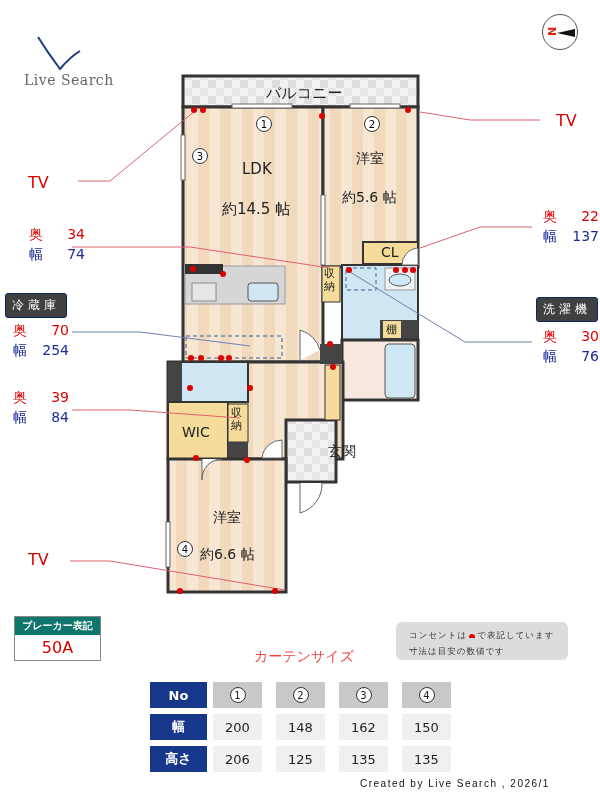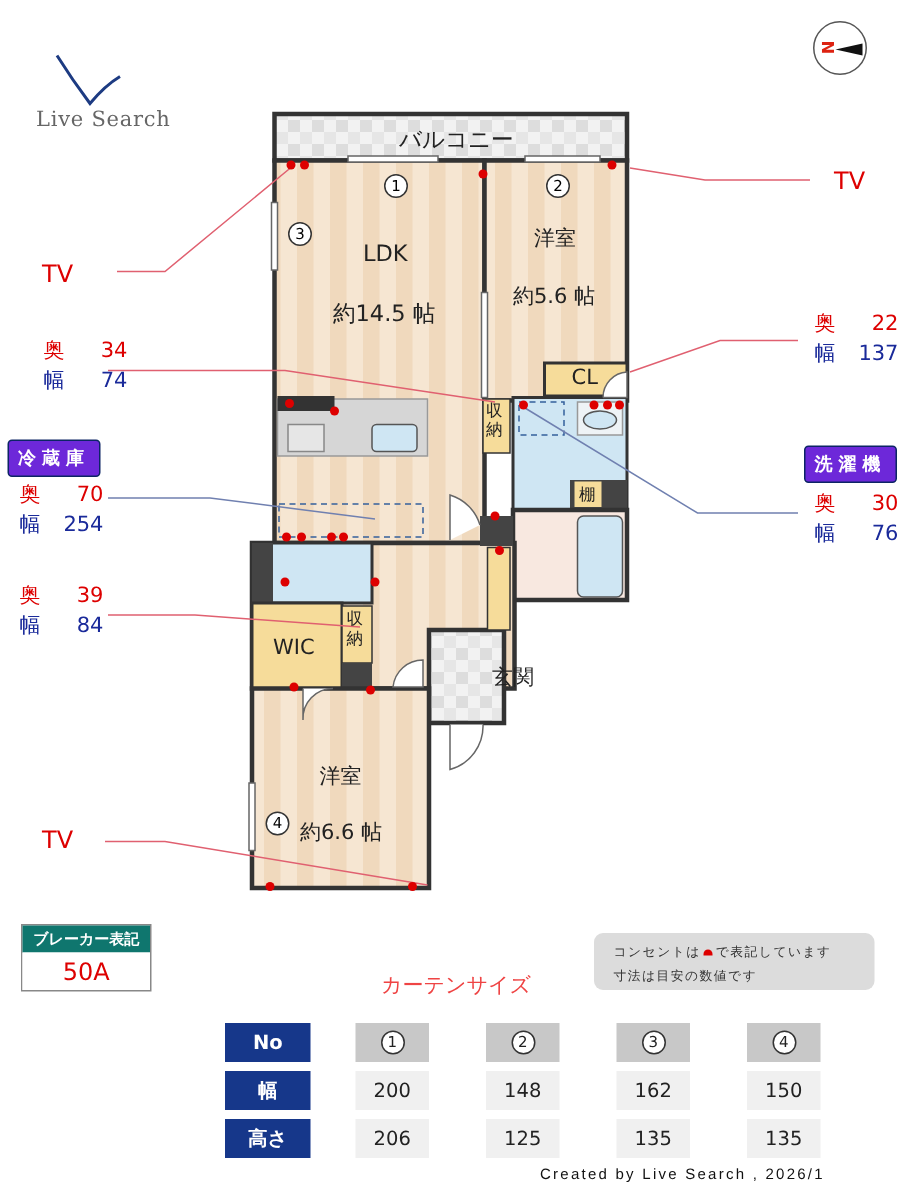--- a/index.html
+++ b/index.html
@@ -9,31 +9,31 @@
   .logo-text { left: 24px; top: 72px; font-family: "DejaVu Serif", serif; font-size: 14px; color: #666; letter-spacing: 0.5px; }
   .compass { left: 542px; top: 14px; width: 36px; height: 36px; border: 1px solid #555; border-radius: 50%; background: #fff; }
   .compass-n { left: 5px; top: 10px; font-size: 11px; color: #d21; font-weight: bold; transform: rotate(-90deg); }
   .compass-arrow { left: 14px; top: 14px; width: 0; height: 0; border-top: 4px solid transparent; border-bottom: 4px solid transparent; border-left: 18px solid #111; transform: rotate(180deg); }
   .tv { color: #d00; font-size: 16px; }
   .red { color: #d00; }
   .blue { color: #1a2a9a; }
   .dim { font-size: 14px; line-height: 20px; }
   .dim span.k { display: inline-block; width: 22px; }
   .dim span.v { display: inline-block; width: 34px; text-align: right; }
-  .badge { background: #6d28d9; color: #fff; font-size: 12px; font-weight: bold; letter-spacing: 4px; padding: 3px 6px; border-radius: 3px; border: 1px solid #0c2565; }
+  .badge { background: #404040; color: #fff; font-size: 12px; font-weight: normal; letter-spacing: 4px; padding: 3px 6px; border-radius: 3px; border: 1px solid #0c2565; }
   .plan { left: 0; top: 0; width: 600px; height: 800px; }
   .room-label { font-size: 14px; color: #222; }
   .breaker { left: 14px; top: 616px; width: 87px; border: 1px solid #888; }
   .breaker-h { background: #0f766e; color: #fff; font-size: 10px; text-align: center; padding: 2px 0; font-weight: bold; }
   .breaker-v { color: #d00; font-size: 16px; text-align: center; padding: 3px 0; background: #fff; }
-  .note { left: 396px; top: 622px; width: 187px; height: 38px; background: #dcdcdc; border-radius: 6px; font-size: 8.5px; color: #333; padding: 5px 0 0 13px; line-height: 16px; letter-spacing: 1px; }
+  .note { left: 396px; top: 622px; width: 172px; height: 38px; background: #dcdcdc; border-radius: 6px; font-size: 8.5px; color: #333; padding: 5px 0 0 13px; line-height: 16px; letter-spacing: 1px; }
   .note .dot { display: inline-block; width: 6px; height: 4px; background: #d00; border-radius: 3px 3px 0 0; margin: 0 2px; }
   .curtain-title { left: 254px; top: 648px; font-size: 14px; color: #ef4444; }
   .ctable { left: 150px; top: 682px; }
-  .crow { display: flex; height: 26px; margin-bottom: 6px; gap: 24px; }
+  .crow { display: flex; height: 26px; margin-bottom: 6px; }
   .chead { width: 57px; height: 26px; background: #16378a; color: #fff; font-size: 13px; font-weight: bold; display: flex; align-items: center; justify-content: center; margin-right: 6px; }
   .ccell { width: 49px; height: 26px; display: flex; align-items: center; justify-content: center; font-size: 13px; color: #222; margin-right: 14px; }
   .ccell.hdr { background: #c8c8c8; }
   .ccell.val { background: #f0f0f0; }
   .circ { display: inline-flex; width: 16px; height: 16px; border: 1px solid #333; border-radius: 50%; background: #fff; font-size: 10px; align-items: center; justify-content: center; }
   .footer { left: 360px; top: 778px; font-family: Liberation Sans, sans-serif; font-size: 10px; letter-spacing: 1.5px; color: #111; }
 </style>
 </head>
 <body>
 

